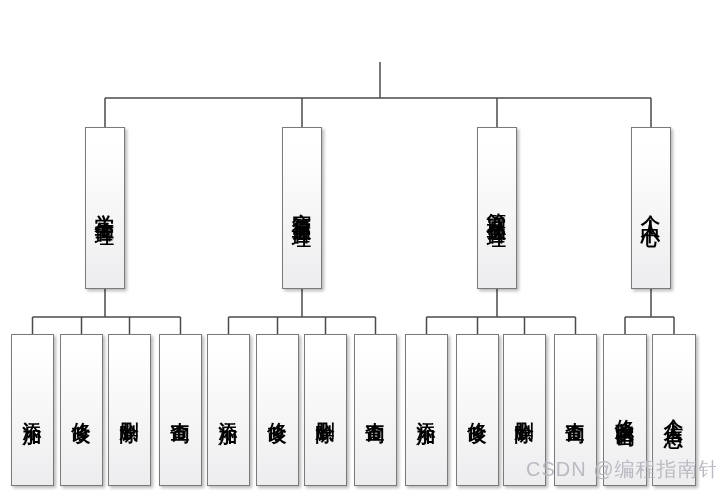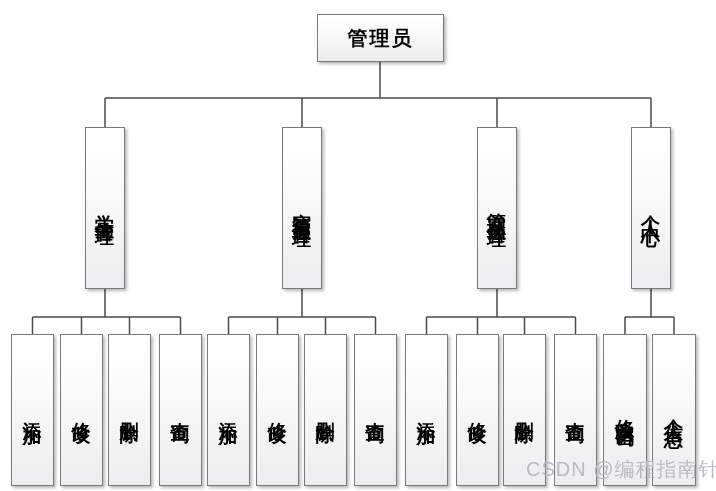--- a/index.html
+++ b/index.html
@@ -83,23 +83,20 @@
       <path d="M524.5,317 V334"></path>
       <path d="M575.5,317 V334"></path>
 
       <path d="M651,289 V317"></path>
       <path d="M625,317 H674"></path>
       <path d="M625,317 V334"></path>
       <path d="M674,317 V334"></path>
     </g>
   </svg>
 
-  <div class="box root-box" style="left:317px;top:14px;width:127px;height:48px;">
-    <span>管理员</span>
-  </div>
 
   <div class="box" style="left:85px;top:127px;width:40px;height:162px;">
     <span class="vtext">学生管理</span>
   </div>
   <div class="box" style="left:282px;top:127px;width:40px;height:162px;">
     <span class="vtext">宿管员管理</span>
   </div>
   <div class="box" style="left:477px;top:127px;width:40px;height:162px;">
     <span class="vtext">管理员管理</span>
   </div>

